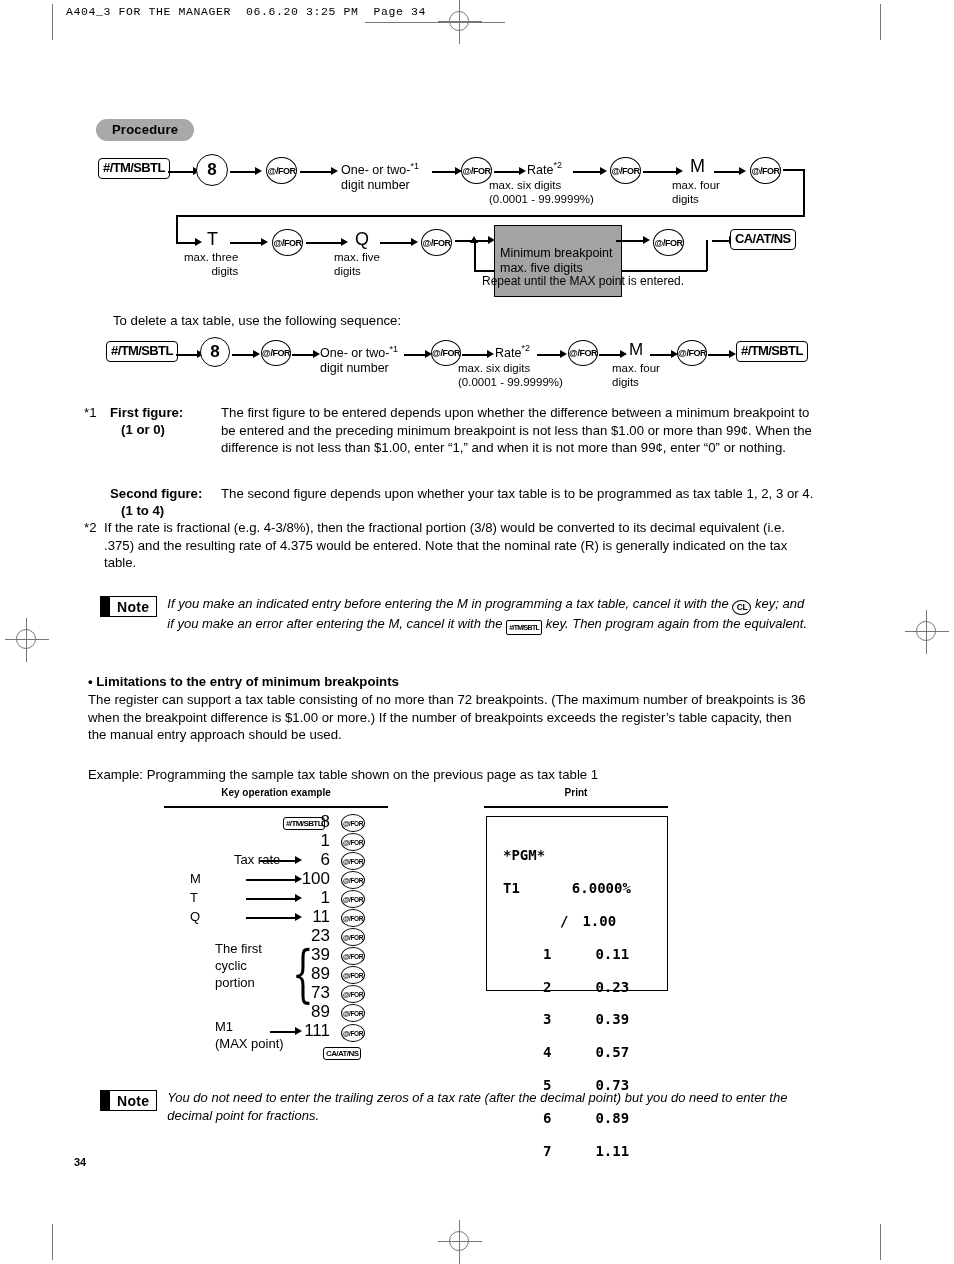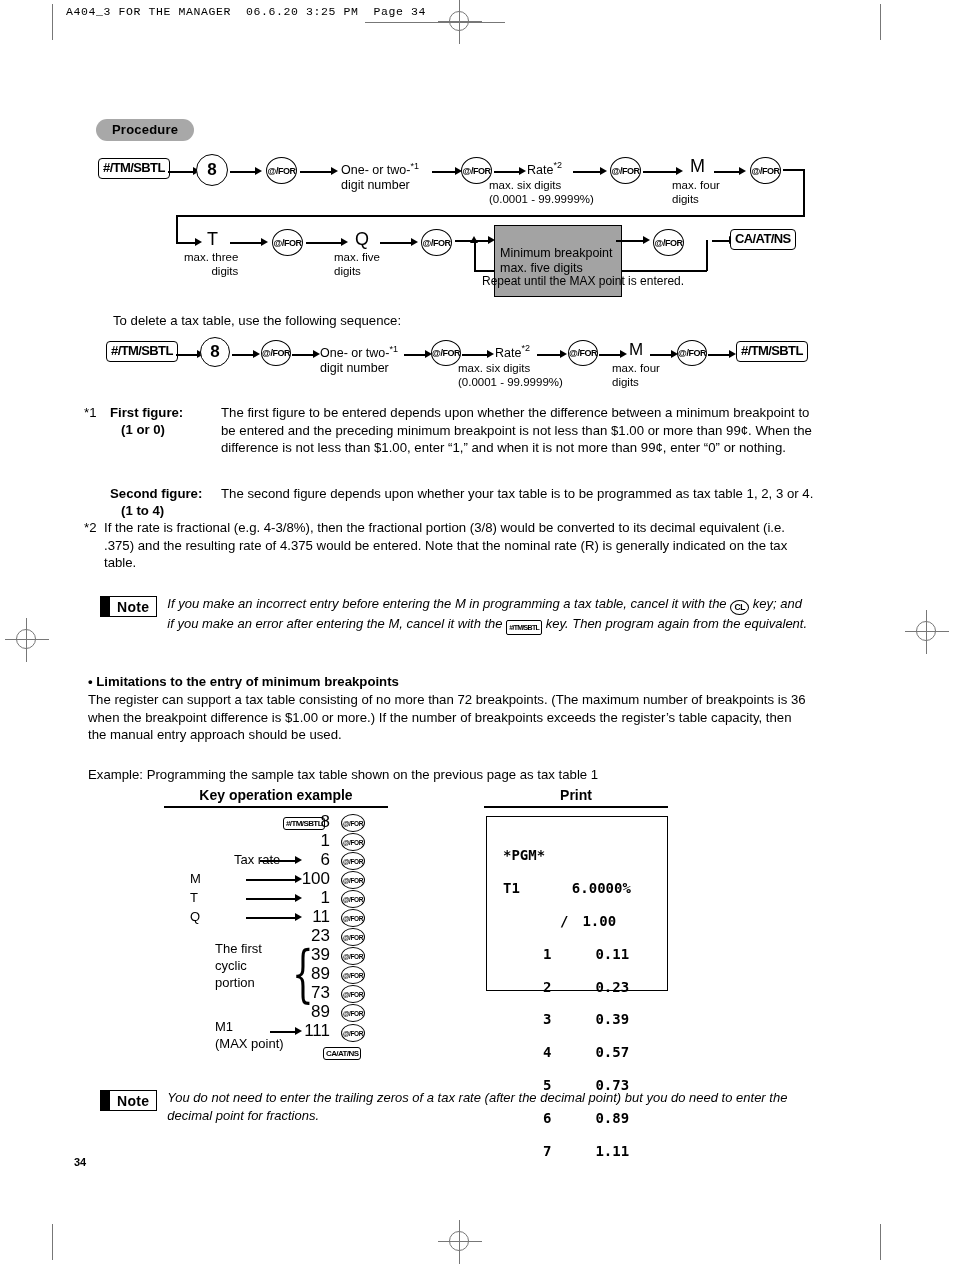--- a/index.html
+++ b/index.html
@@ -68,21 +68,21 @@
   .note-badge .txt{font-size:14px;font-weight:bold;padding:0 7px;display:flex;align-items:center;letter-spacing:.3px;}
   .note-body{font-size:13px;line-height:18px;font-style:italic;}
   .inlinekey-circ{display:inline-flex;align-items:center;justify-content:center;
     width:17px;height:13px;border:1.2px solid #000;border-radius:50%;font-size:8.5px;
     font-style:normal;font-weight:600;vertical-align:-2px;letter-spacing:-.4px;}
   .inlinekey-box{display:inline-flex;align-items:center;justify-content:center;
     height:13px;border:1.2px solid #000;border-radius:2px;font-size:7px;padding:0 2px;
     font-style:normal;font-weight:700;vertical-align:-2px;letter-spacing:-.7px;}
 
   
-  .colhead{font-size:14px;font-weight:bold;text-align:center;}
+  .colhead{font-size:10px;font-weight:bold;text-align:center;}
   .rule{height:1.6px;background:#000;}
   .keyop-label{font-size:13px;}
   .keyop-num{font-size:17px;text-align:right;}
   .smallcirc{
     border:1.4px solid #000;border-radius:50%;
     display:flex;align-items:center;justify-content:center;
     font-size:6.5px;font-weight:700;letter-spacing:-.4px;
   }
   .smallbox{border:1.3px solid #000;border-radius:3px;font-size:8px;font-weight:700;
     letter-spacing:-.6px;padding:1px 2px;display:inline-block;}
@@ -374,21 +374,21 @@
 
 <div class="abs bodytext" style="left:84px;top:519px;">*2</div>
 <div class="abs bodytext" style="left:104px;top:519px;width:712px;">If the rate is fractional (e.g. 4-3/8%), then the fractional portion (3/8) would be converted to its decimal equivalent (i.e. .375) and the resulting rate of 4.375 would be entered. Note that the nominal rate (R) is generally indicated on the tax table.</div>
 
 <div class="note-wrap" style="left:100px;top:596px;">
   <div class="note-badge">
     <div class="blk"></div>
     <div class="txt">Note</div>
   </div>
   <div class="note-body" style="width:640px;margin-left:10px;margin-top:-1px;">
-    <span>If you make an incorrect entry before entering the M in programming a tax table, cancel it with the</span>
+    <span>If you make an indicated entry before entering the M in programming a tax table, cancel it with the</span>
     <span class="inlinekey-circ">CL</span>
     <span>key; and if you make an error after entering the M, cancel it with the</span>
     <span class="inlinekey-box">#/TM/SBTL</span>
     <span>key.  Then program again from the equivalent.</span>
   </div>
 </div>
 
 <div class="abs bodytext b" style="left:88px;top:673px;">• Limitations to the entry of minimum breakpoints</div>
 <div class="abs bodytext" style="left:88px;top:691px;width:722px;">The register can support a tax table consisting of no more than 72 breakpoints. (The maximum number of breakpoints is 36 when the breakpoint difference is $1.00 or more.) If the number of breakpoints exceeds the register’s table capacity, then the manual entry approach should be used.</div>
 <div class="abs bodytext" style="left:88px;top:766px;">Example: Programming the sample tax table shown on the previous page as tax table 1</div>

